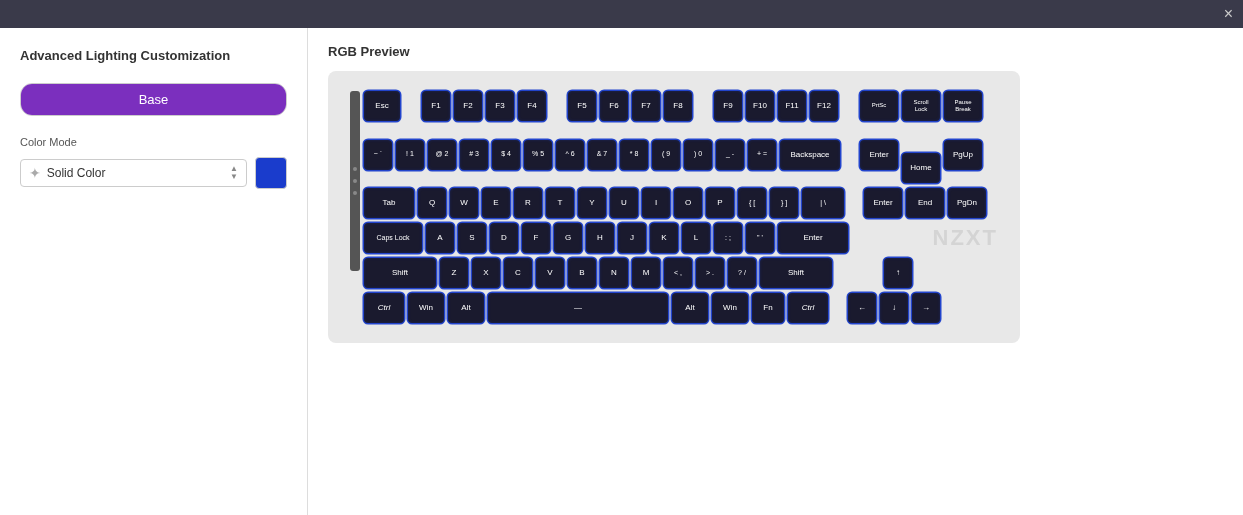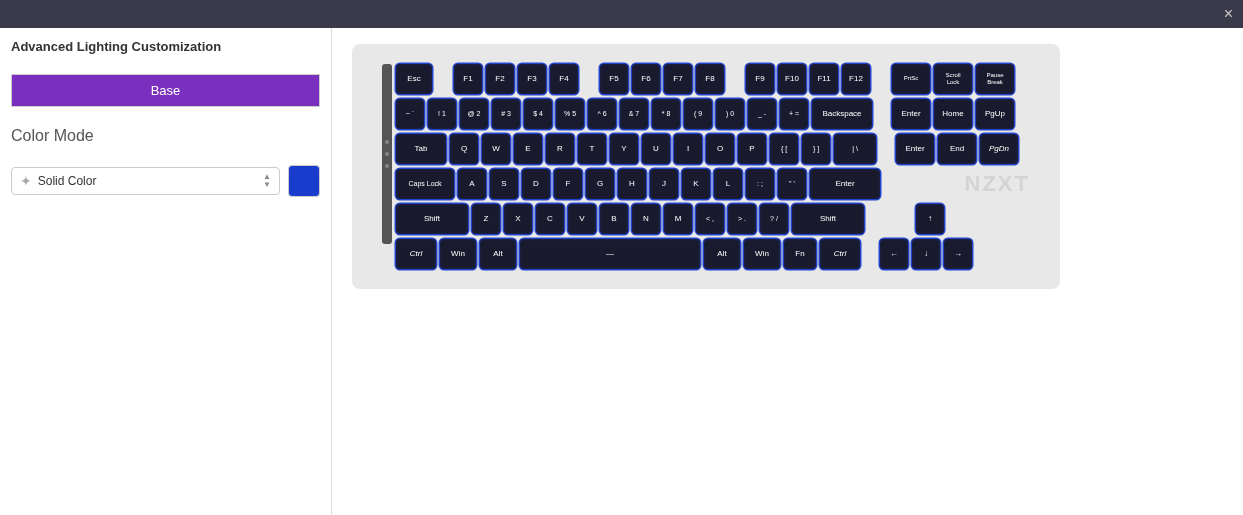--- a/index.html
+++ b/index.html
@@ -25,58 +25,58 @@
       background: none;
       border: none;
       line-height: 1;
     }
     .main-container {
       display: flex;
       height: calc(515px - 28px);
       background: #fff;
     }
     .left-panel {
-      width: 332px;
+      width: 308px;
       border-right: 1px solid #ddd;
-      padding: 11px;
+      padding: 20px;
       background: #fff;
     }
     .section-title {
       font-size: 13px;
       font-weight: 600;
       color: #333;
       margin-bottom: 14px;
     }
     .tab-row {
       display: flex;
       border: 1px solid #ccc;
-      border-radius: 0;
+      border-radius: 12px;
       overflow: hidden;
       margin-bottom: 20px;
     }
     .tab-btn {
       flex: 1;
       padding: 8px 0;
       font-size: 13px;
       border: none;
       cursor: pointer;
       font-family: inherit;
     }
     .tab-btn.active {
       background: #7b2fbe;
       color: #fff;
     }
     .tab-btn.inactive {
       background: #fff;
       color: #333;
     }
     .color-mode-label {
-      font-size: 16px;
+      font-size: 11px;
       color: #555;
-      margin-bottom: 20px;
+      margin-bottom: 9px;
     }
     .color-mode-row {
       display: flex;
       align-items: center;
       gap: 8px;
     }
     .color-mode-select {
       flex: 1;
       border: 1px solid #ccc;
       border-radius: 4px;
@@ -124,21 +124,21 @@
     }
     .preview-title {
       font-size: 13px;
       font-weight: 600;
       color: #333;
       margin-bottom: 12px;
     }
     .keyboard-wrapper {
       background: #e8e8e8;
       border-radius: 8px;
-      padding: 20px 30px;
+      padding: 20px 22px;
       display: inline-block;
       position: relative;
     }
     .keyboard {
       display: flex;
       flex-direction: column;
       gap: 5px;
       position: relative;
     }
     .key-row {
@@ -173,25 +173,25 @@
     .key-shift-left { min-width: 72px; }
     .key-shift-right { min-width: 72px; }
     .key-ctrl { min-width: 40px; font-style: italic; }
     .key-win { min-width: 36px; }
     .key-alt { min-width: 36px; }
     .key-space { min-width: 180px; }
     .key-fn { min-width: 32px; }
     .key-arrow { min-width: 28px; }
     .key-up-arrow { min-width: 28px; }
     .key-insert { min-width: 38px; }
-    .key-home { min-width: 38px; }
+    .key-home { min-width: 38px; margin-top: 27px; }
     .key-pgup { min-width: 38px; }
     .key-delete { min-width: 38px; }
     .key-end { min-width: 38px; }
-    .key-pgdn { min-width: 38px; font-style: italic; }
+    .key-pgdn { min-width: 38px; }
     .cluster-gap { width: 12px; }
     .nzxt-label {
       position: absolute;
       right: 16px;
       bottom: 10px;
       color: #ccc;
       font-size: 22px;
       font-weight: 900;
       letter-spacing: 2px;
       opacity: 0.7;
@@ -251,20 +251,21 @@
               <span>▼</span>
             </div>
           </div>
         </div>
         <div class="color-swatch" style="background:#1a3ccc;"></div>
       </div>
     </div>
   </div>
 
   <div class="right-panel">
+    <div class="preview-title">RGB Preview</div>
     <div class="keyboard-wrapper">
       <div class="keyboard-area">
 
         <div class="side-indicator">
           <div class="side-dot"></div>
           <div class="side-dot"></div>
           <div class="side-dot"></div>
         </div>
 
         <div class="keyboard">

